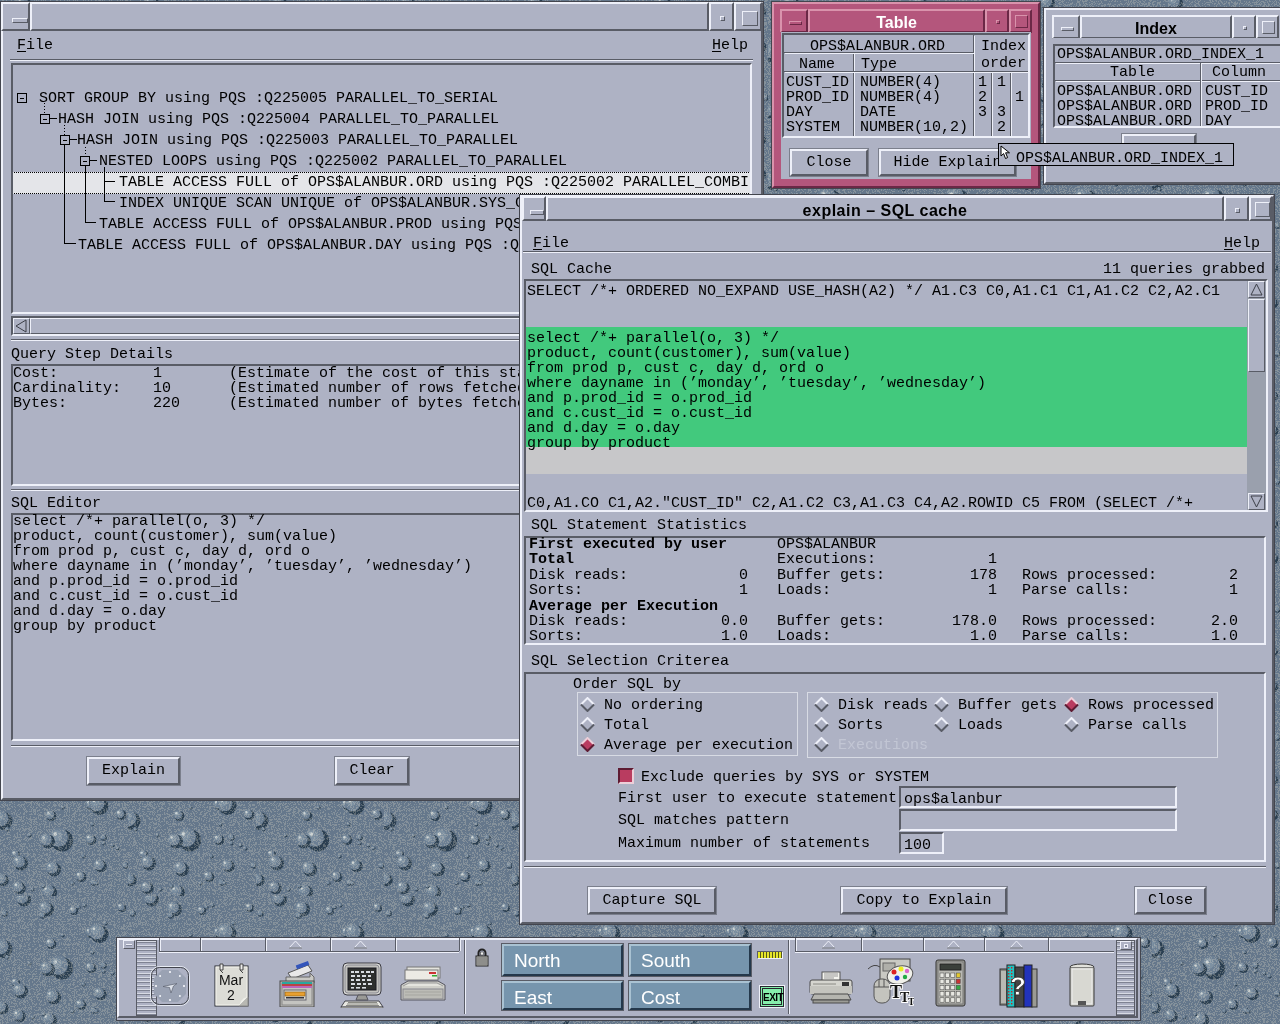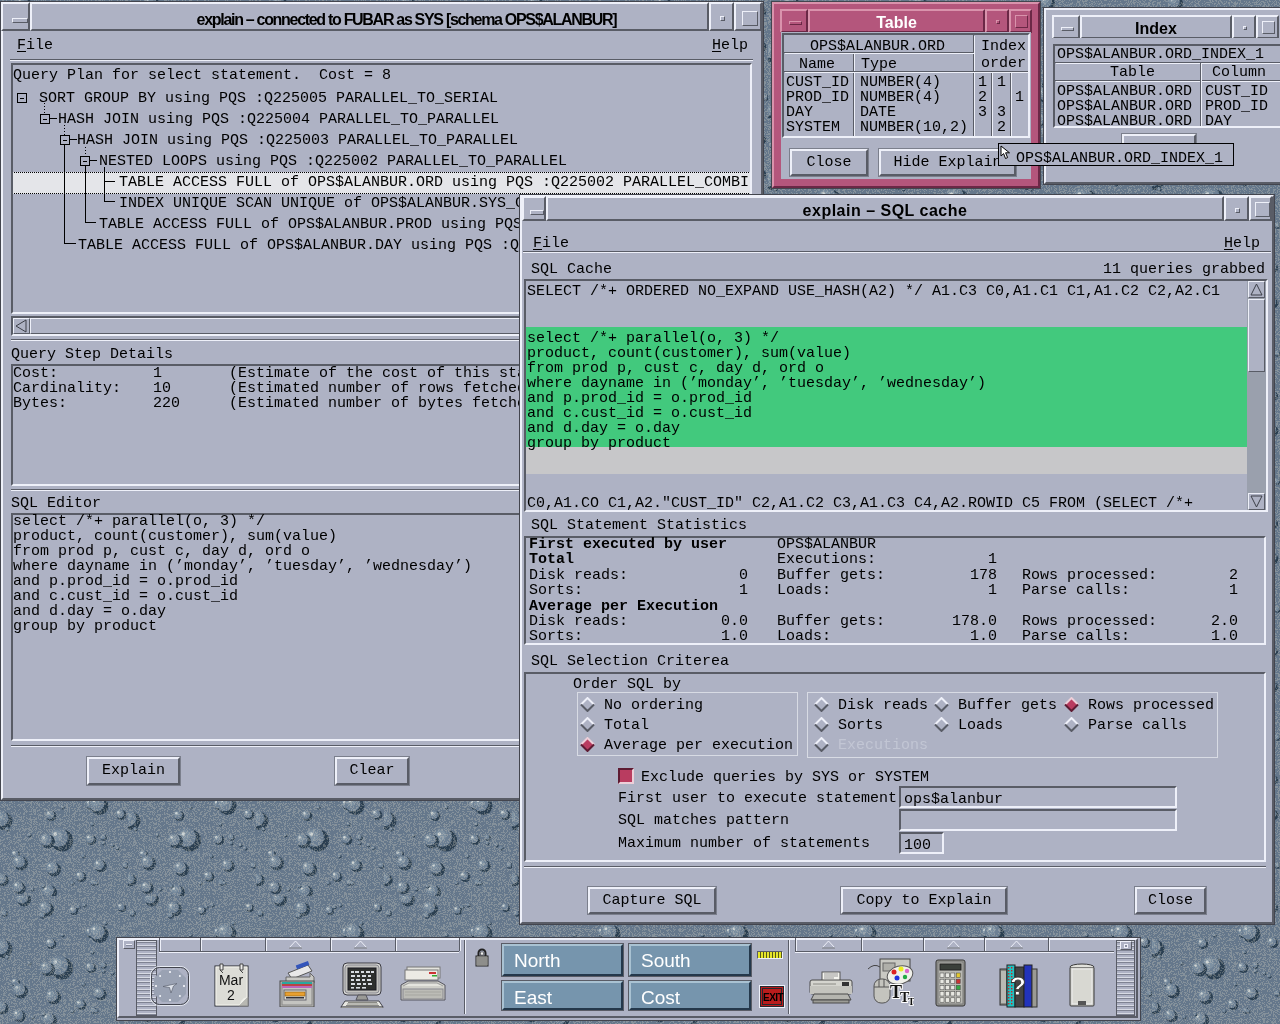--- a/index.html
+++ b/index.html
@@ -178,35 +178,33 @@
 <rect width="1280" height="1024" fill="url(#drops)"></rect>
 <rect width="1280" height="1024" filter="url(#nz)"></rect>
 <rect width="1280" height="1024" filter="url(#nz2)"></rect>
 </svg>
 <div class="win" style="left:1px;top:2px;width:762px;height:798px;z-index:2">
 <div class="a" style="left:0;top:0;width:762px;height:798px;border:2px solid;border-color:#eef0f9 #595c66 #595c66 #eef0f9"></div>
 <div class="a up base" style="left:0px;top:0px;width:29px;height:29px">
       <div class="a" style="left:9px;top:14px;width:16px;height:5px;background:#aeb2c4;border:1px solid;border-color:#eef0f9 #595c66 #595c66 #eef0f9"></div>
     </div>
 <div class="a up base" style="left:29px;top:0px;width:679px;height:29px"></div>
-<div class="ts" style="left:66px;top:9px;width:679px;text-align:center;letter-spacing:-1.3px">explain – connected to FUBAR as SYS [schema OPS$ALANBUR]</div>
 <div class="a up base" style="left:708px;top:0px;width:25px;height:29px">
       <div class="a" style="left:9px;top:12px;width:5px;height:5px;background:#aeb2c4;border:1px solid;border-color:#eef0f9 #595c66 #595c66 #eef0f9"></div>
     </div>
 <div class="a up base" style="left:733px;top:0px;width:28px;height:29px">
       <div class="a" style="left:6px;top:7px;width:16px;height:15px;border:1px solid;border-color:#eef0f9 #595c66 #595c66 #eef0f9"></div>
     </div>
 <div class="a base" style="left:9px;top:29px;width:743px;height:760px">
 <div class="a" style="left:0px;top:0px;width:743px;height:29px;border-bottom:1px solid #595c66;box-shadow:0 1px 0 #eef0f9"></div>
 <div class="t" style="left:7px;top:5px">File</div>
 <div class="a" style="left:7px;top:20px;width:9px;height:1px;background:#000"></div>
 <div class="t" style="left:702px;top:5px">Help</div>
 <div class="a" style="left:702px;top:20px;width:9px;height:1px;background:#000"></div>
 <div class="a dn" style="left:1px;top:32px;width:741px;height:251px;overflow:hidden">
-<div class="t" style="left:0px;top:1px">Query Plan for select statement.  Cost = 8</div>
 <div class="a" style="left:-2px;top:107px;width:760px;height:22px;background:#e4e5e9;border:1px dotted #000"></div>
 <div class="t" style="left:26px;top:24px">SORT GROUP BY using PQS :Q225005 PARALLEL_TO_SERIAL</div>
 <div class="t" style="left:45px;top:45px">HASH JOIN using PQS :Q225004 PARALLEL_TO_PARALLEL</div>
 <div class="t" style="left:64px;top:66px">HASH JOIN using PQS :Q225003 PARALLEL_TO_PARALLEL</div>
 <div class="t" style="left:86px;top:87px">NESTED LOOPS using PQS :Q225002 PARALLEL_TO_PARALLEL</div>
 <div class="t" style="left:106px;top:108px">TABLE ACCESS FULL of OPS$ALANBUR.ORD using PQS :Q225002 PARALLEL_COMBINED_WITH_PARENT</div>
 <div class="t" style="left:106px;top:129px">INDEX UNIQUE SCAN UNIQUE of OPS$ALANBUR.SYS_C003256</div>
 <div class="t" style="left:86px;top:150px">TABLE ACCESS FULL of OPS$ALANBUR.PROD using PQS :Q225003 PARALLEL_TO_PARALLEL</div>
 <div class="t" style="left:65px;top:171px">TABLE ACCESS FULL of OPS$ALANBUR.DAY using PQS :Q225001 PARALLEL_TO_PARALLEL</div>
 <div class="a" style="left:4px;top:28px;width:10px;height:10px;border:1px solid #000;background:#aeb2c4">
@@ -669,21 +667,21 @@
     </div>
 <div class="a" style="left:385px;top:43px;width:121px;height:29px;background:#7695ad;border:2px solid;border-color:#a9c2d2 #24384b #24384b #a9c2d2;box-shadow:0 0 0 1px #595c66">
       <div class="a" style="left:10px;top:3px;font:19px/24px 'Liberation Sans',sans-serif;color:#fff">East</div>
     </div>
 <div class="a" style="left:512px;top:43px;width:122px;height:29px;background:#7695ad;border:2px solid;border-color:#a9c2d2 #24384b #24384b #a9c2d2;box-shadow:0 0 0 1px #595c66">
       <div class="a" style="left:10px;top:3px;font:19px/24px 'Liberation Sans',sans-serif;color:#fff">Cost</div>
     </div>
 <div class="a" style="left:640px;top:13px;width:26px;height:8px;background:#7a7d24;border:1px solid;border-color:#595c66 #eef0f9 #eef0f9 #595c66;">
       <div style="width:100%;height:100%;background:repeating-linear-gradient(90deg,#e6e62a 0 2px,#55581a 2px 3px)"></div>
     </div>
-<div class="a" style="left:643px;top:48px;width:24px;height:21px;background:#b91c1c;border:1px solid #26282e;box-shadow:0 0 0 1px #eef0f9">
+<div class="a" style="left:643px;top:48px;width:24px;height:21px;background:#86efac;border:1px solid #26282e;box-shadow:0 0 0 1px #eef0f9">
       <div class="a" style="left:1px;top:1px;width:20px;height:17px;border:1px solid #26282e;font:bold 10px/17px 'Liberation Sans',sans-serif;text-align:center;letter-spacing:-0.5px">EXIT</div>
     </div>
 <svg class="a" style="left:689px;top:33px" width="48" height="34">
 <rect x="16" y="1" width="18" height="9" fill="#f4f4ee" stroke="#555"></rect>
 <g stroke="#999">
         <line x1="18" y1="3" x2="32" y2="3"></line>
         <line x1="18" y1="5" x2="32" y2="5"></line>
         <line x1="18" y1="7" x2="28" y2="7"></line>
       </g>
 <rect x="4" y="9" width="42" height="14" rx="2" fill="#d5d5cf" stroke="#4a4a4a"></rect>

